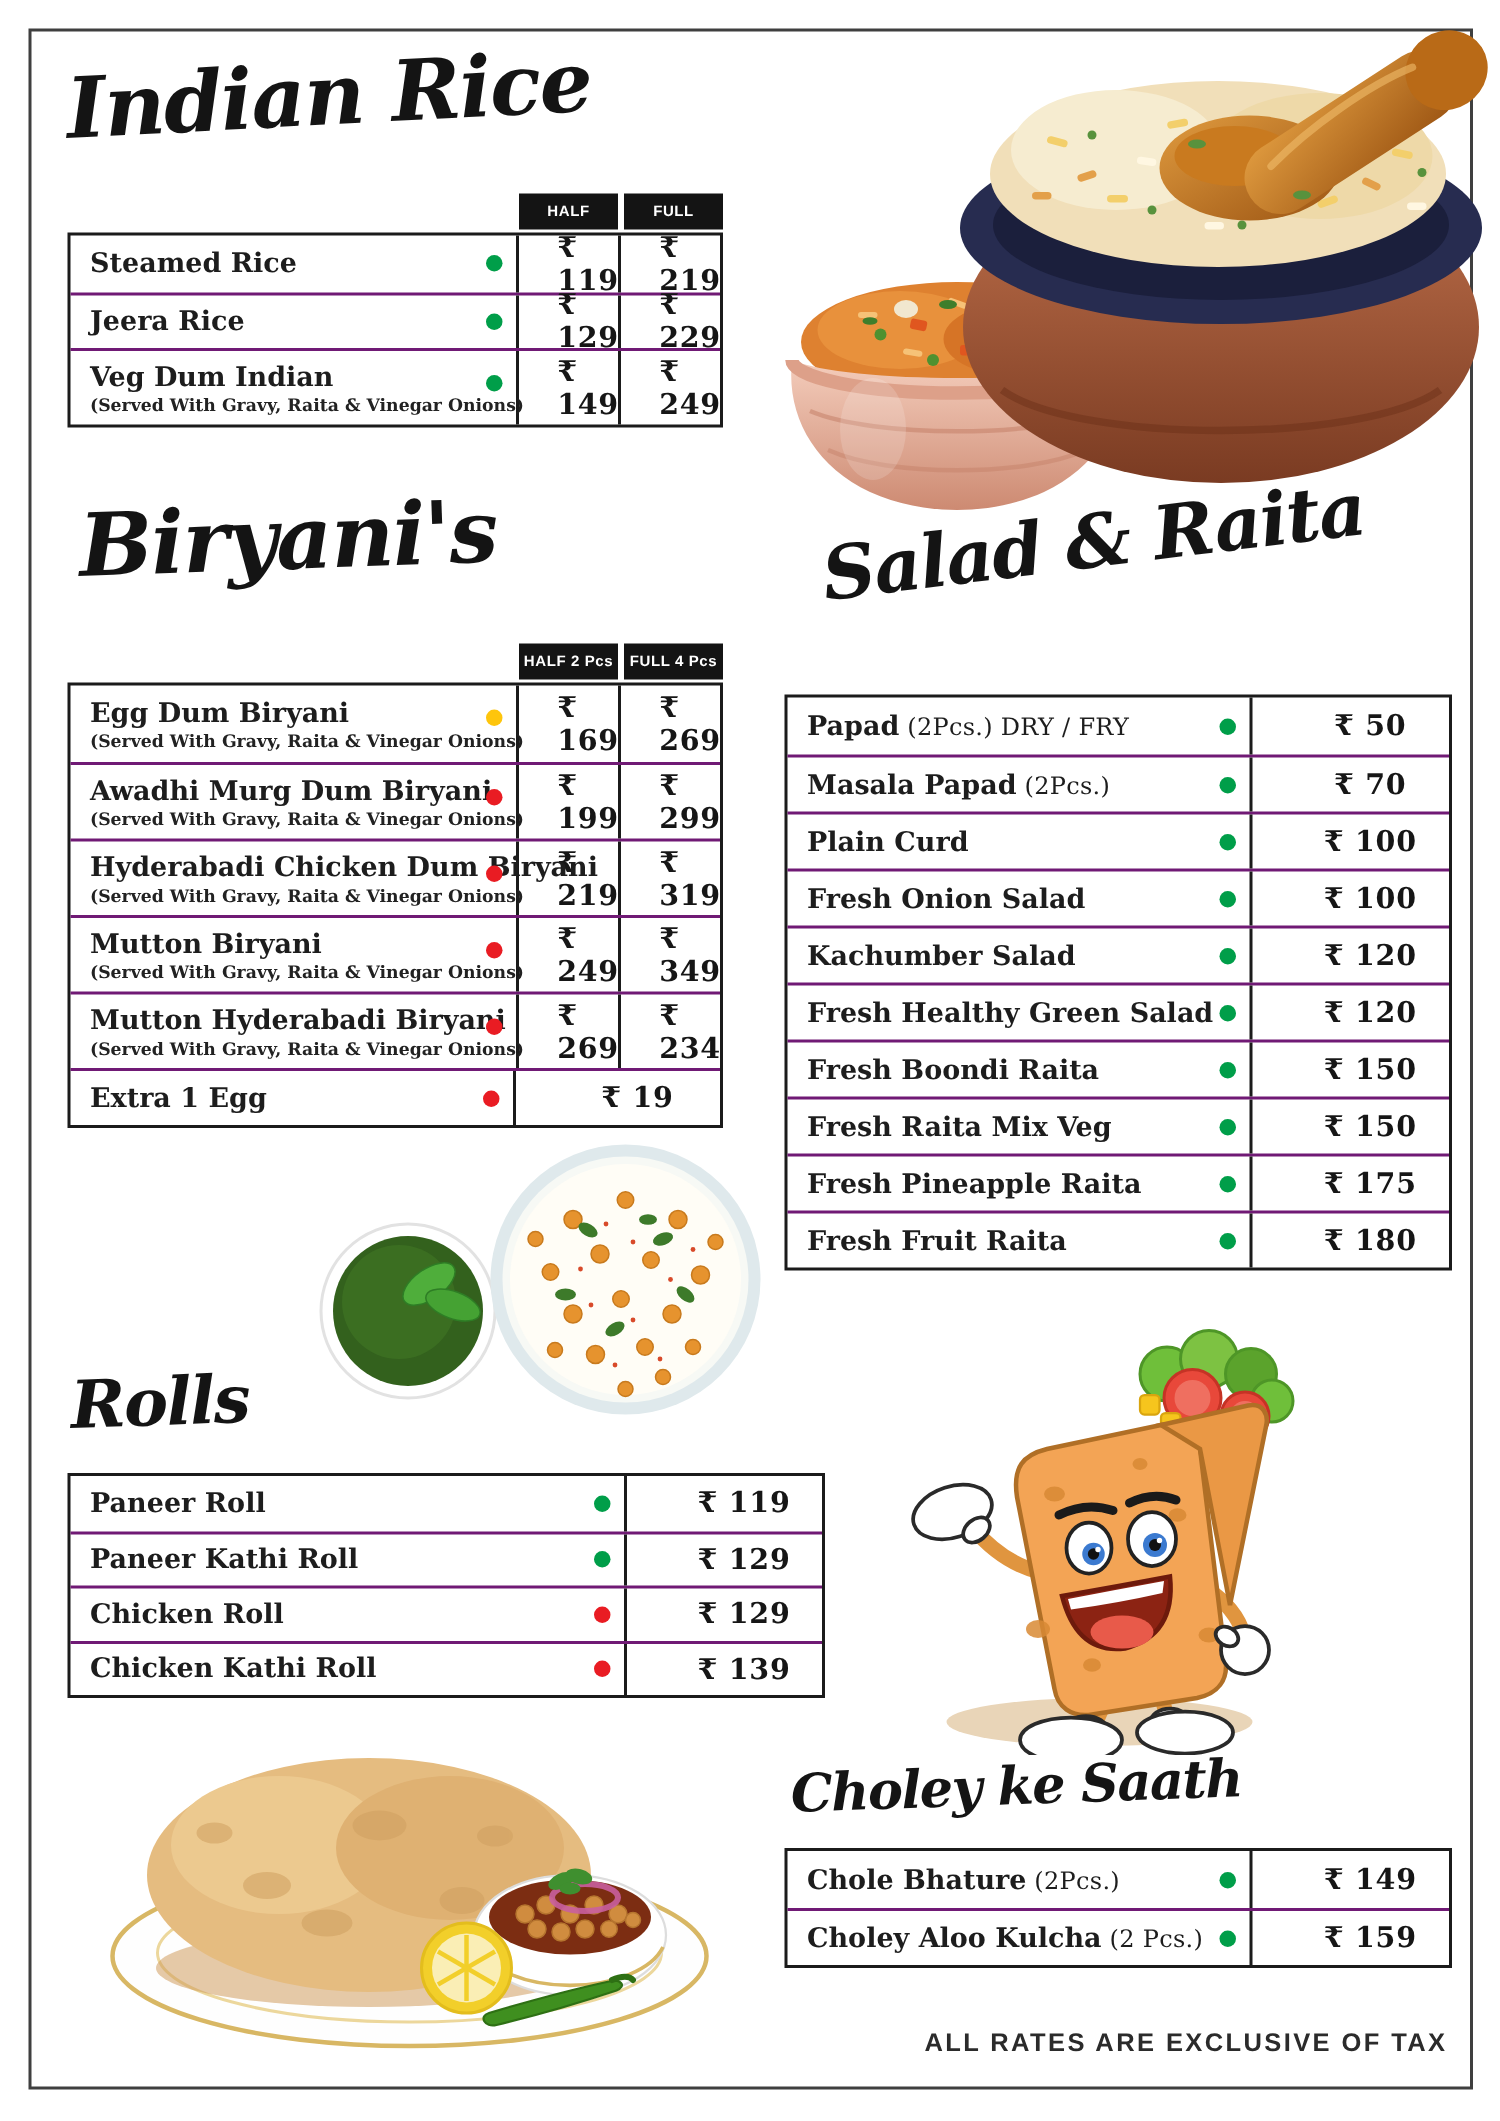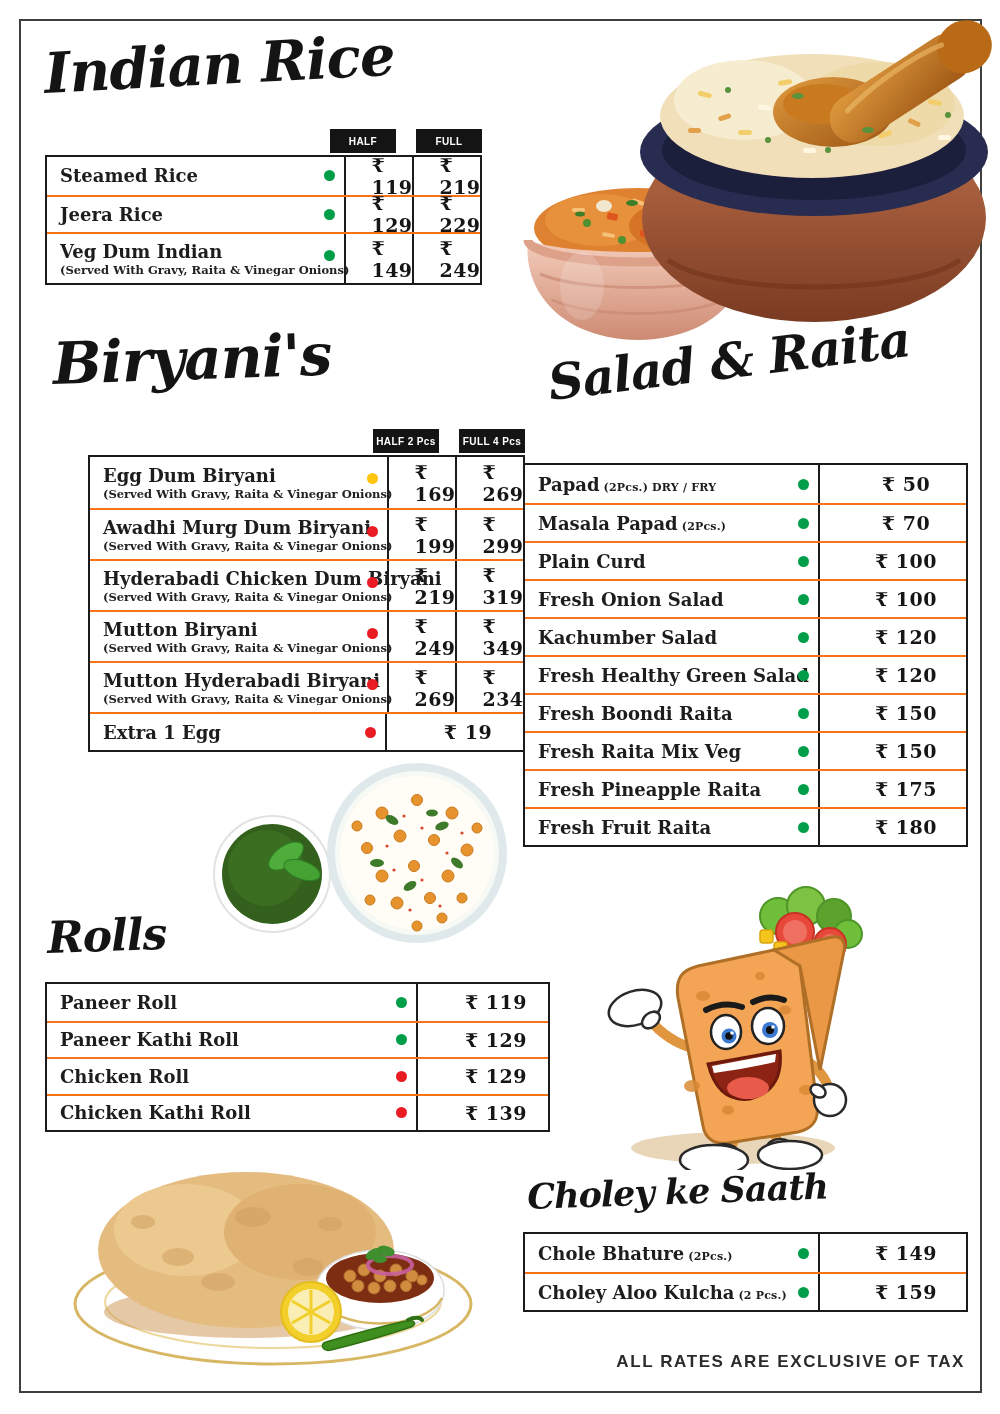--- a/index.html
+++ b/index.html
@@ -10,52 +10,52 @@
   .title{position:absolute;font-family:"DejaVu Serif",serif;font-style:italic;font-weight:700;
          color:#141414;transform-origin:left bottom;letter-spacing:-1px;white-space:nowrap;}
   #t-indian {left:46px; top:40px;  font-size:56px; transform:rotate(-3deg);}
   #t-biryani{left:54px; top:330px; font-size:58px; transform:rotate(-2deg);}
   #t-salad  {left:552px;top:354px; font-size:49px; transform:rotate(-7deg);}
   #t-rolls  {left:48px; top:912px; font-size:44px; transform:rotate(-2deg);}
   #t-choley {left:528px;top:1176px;font-size:35px; transform:rotate(-2deg);}
 
   .menu-block{position:absolute;}
   #b-indian {left:45px; top:155px; width:437px;}
-  #b-biryani{left:45px; top:455px; width:437px;margin-left:43px;}
+  #b-biryani{left:45px; top:455px; width:437px;}
   #b-salad  {left:523px;top:463px; width:445px;}
   #b-rolls  {left:45px; top:982px; width:505px;}
   #b-choley {left:523px;top:1232px;width:445px;}
 
-  .col-headers{position:absolute;top:-26px;right:0;display:flex;gap:20px;}
+  .col-headers{position:absolute;top:-26px;right:0;display:flex;gap:4px;}
   .col-header{width:66px;height:24px;background:#141414;color:#fff;display:flex;align-items:center;
               justify-content:center;font:700 10px "Liberation Sans",sans-serif;letter-spacing:.4px;}
 
   .menu-table{border:2px solid #1b1b1b;background:#fff;box-sizing:border-box;}
   .m-row{display:flex;box-sizing:border-box;}
-  .m-row + .m-row{border-top:2px solid #f97316;}
+  .m-row + .m-row{border-top:2px solid #701a75;}
   #b-indian  .m-row{height:37.5px;}
   #b-biryani .m-row{height:38px;}
   #b-salad   .m-row{height:38px;}
   #b-rolls   .m-row{height:36.5px;}
   #b-choley  .m-row{height:38px;justify-content:center;}
   #b-indian .m-row.tall,#b-biryani .m-row.tall{height:51px;}
 
   .m-name{flex:1;position:relative;display:flex;flex-direction:column;justify-content:center;
           padding-left:13px;min-width:0;}
   .nm{font:700 18px "DejaVu Serif",serif;color:#1d1d1d;white-space:nowrap;}
-  .sfx{font-weight:700;font-size:11px;letter-spacing:.2px;}
+  .sfx{font-weight:400;font-size:16px;letter-spacing:.2px;}
   .desc{font:700 11.5px "DejaVu Serif",serif;color:#222;white-space:nowrap;margin-top:1px;}
   .dot{position:absolute;right:9px;top:50%;width:11px;height:11px;margin-top:-5.5px;border-radius:50%;}
   .m-row.tall .dot{top:16px;margin-top:0;}
   .m-price{border-left:2px solid #1b1b1b;display:flex;align-items:center;justify-content:center;
            font:600 19px "DejaVu Serif","DejaVu Sans",serif;color:#161616;letter-spacing:.5px;
            box-sizing:border-box;flex-shrink:0;padding-left:26px;}
   #b-indian .m-price,#b-biryani .m-price{width:68px;}
   #b-biryani .m-price.colspan{width:138px;}
-  #b-salad .m-price,#b-choley .m-price{width:148px;}
+  #b-salad .m-price,#b-choley .m-price{width:133px;}
   #b-rolls .m-price{width:132px;}
 
   #footer{position:absolute;top:1352px;right:35px;font:700 17px "Liberation Sans",sans-serif;
           letter-spacing:1.6px;color:#2b2b2b;}
   .illus{position:absolute;}
 </style>
 </head>
 <body>
 
 <div id="page">

